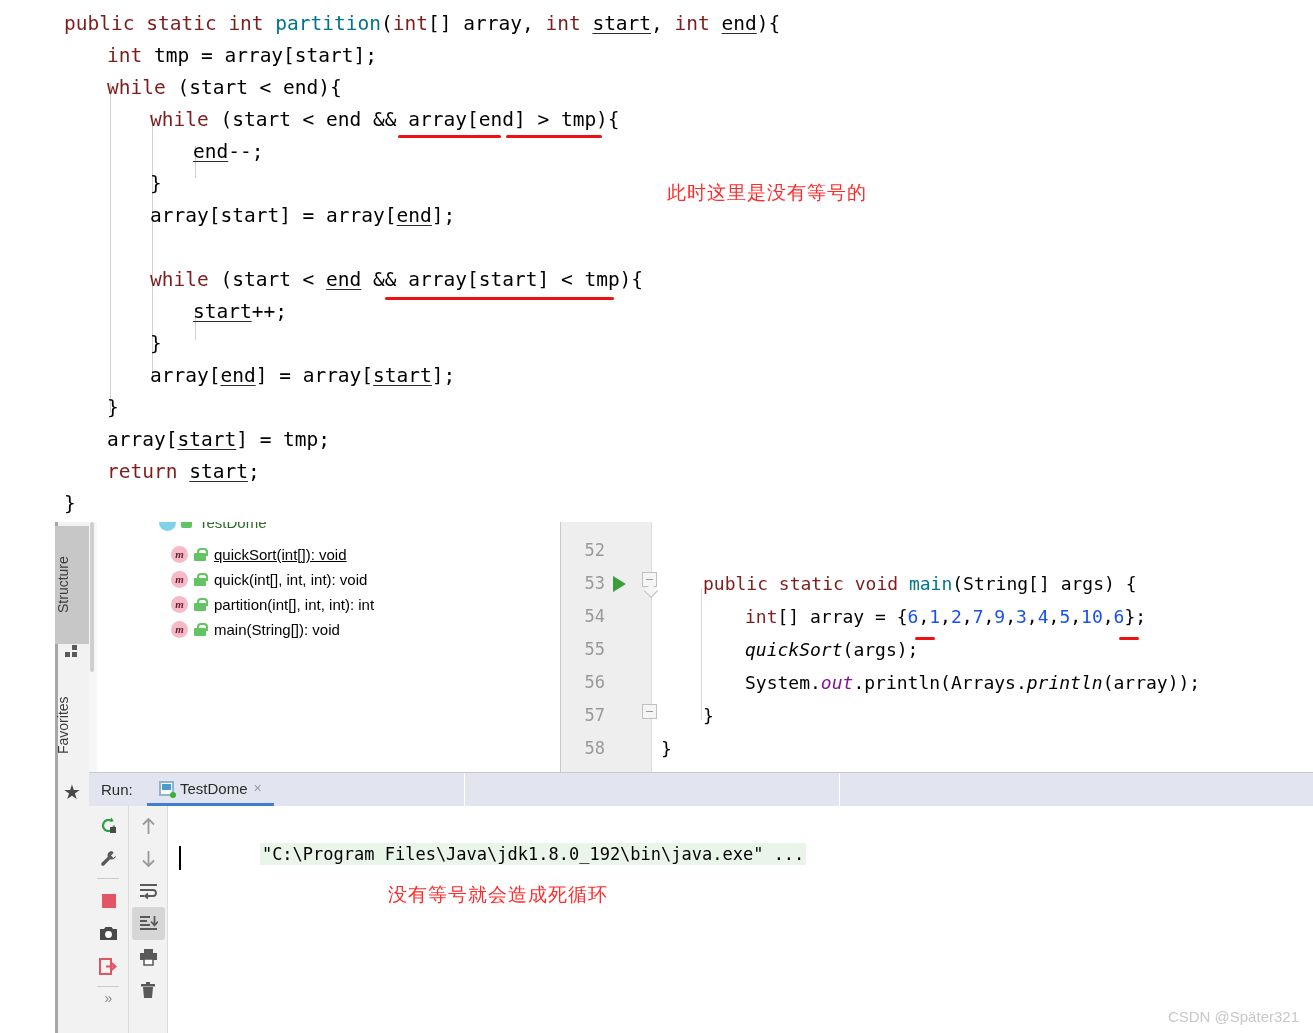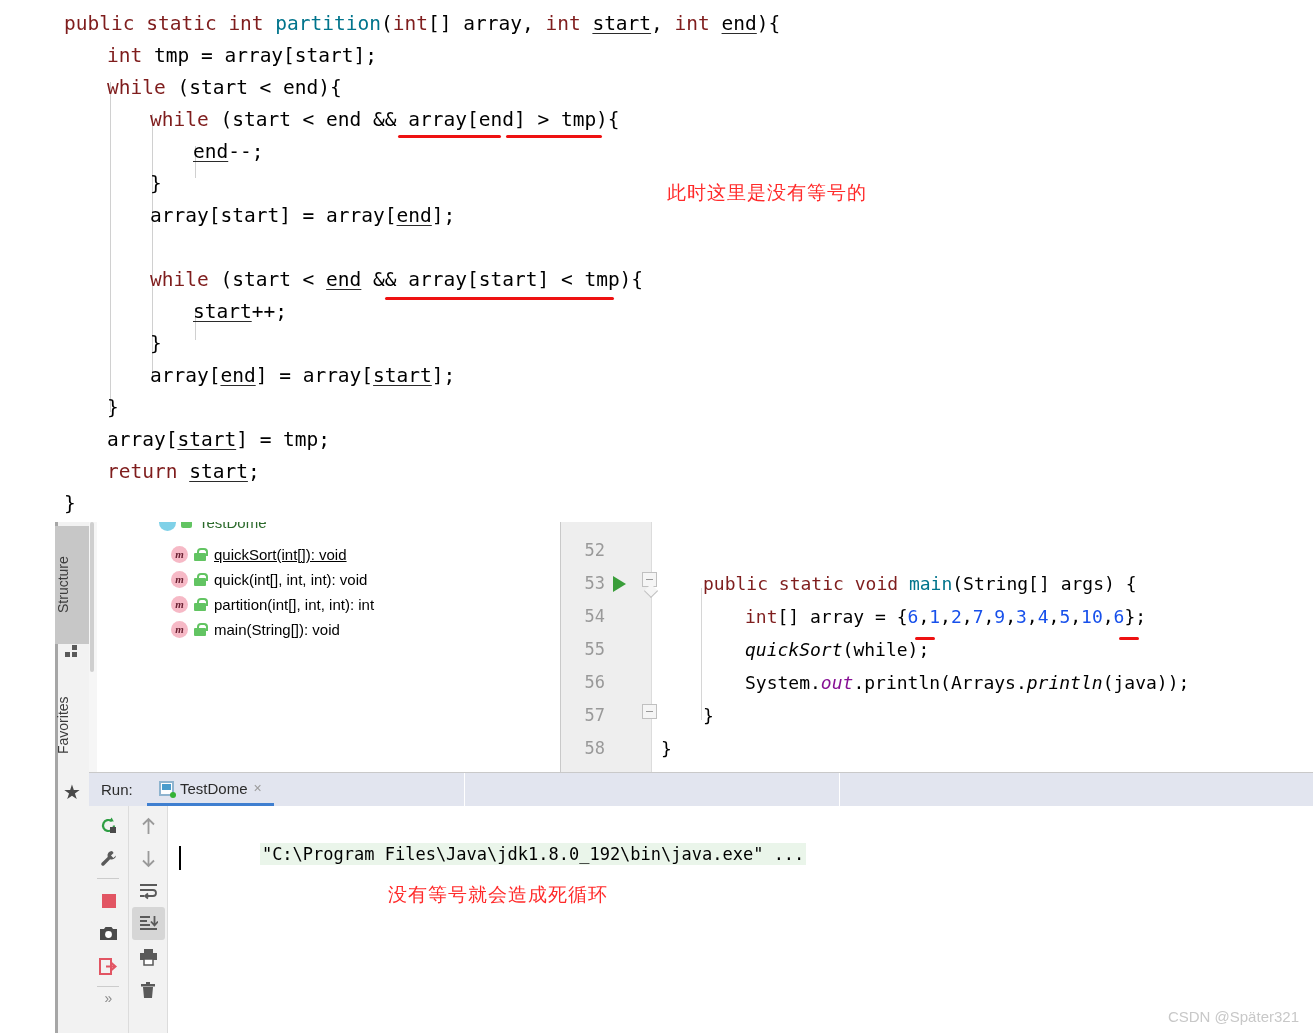--- a/index.html
+++ b/index.html
@@ -304,22 +304,22 @@
         </div>
       <div class="runtri" style="left:52px;top:54px;"></div>
       <div class="foldm start" style="left:81px;top:50px;"></div>
       <div class="foldm" style="left:81px;top:182px;"></div>
     </div>
     <div class="eguide" style="left:140px;top:66px;height:132px;"></div>
     <div id="editor-lines">
         <div class="ecode" style="left: 100px; top: 12px;"><span class=""></span></div>
         <div class="ecode" style="left: 142px; top: 45px;"><span class="kw">public </span><span class="kw">static </span><span class="kw">void </span><span class="meth">main</span><span class="">(String[] args) {</span></div>
         <div class="ecode" style="left: 184px; top: 78px;"><span class="kw">int</span><span class="">[] array = {</span><span class="num">6</span><span class="">,</span><span class="num">1</span><span class="">,</span><span class="num">2</span><span class="">,</span><span class="num">7</span><span class="">,</span><span class="num">9</span><span class="">,</span><span class="num">3</span><span class="">,</span><span class="num">4</span><span class="">,</span><span class="num">5</span><span class="">,</span><span class="num">10</span><span class="">,</span><span class="num">6</span><span class="">};</span></div>
-        <div class="ecode" style="left: 184px; top: 111px;"><span class="ital">quickSort</span><span class="">(while);</span></div>
-        <div class="ecode" style="left: 184px; top: 144px;"><span class="">System.</span><span class="ital" style="color:#871094;font-style:italic;">out</span><span class="">.println(Arrays.</span><span class="ital">println</span><span class="">(java));</span></div>
+        <div class="ecode" style="left: 184px; top: 111px;"><span class="ital">quickSort</span><span class="">(args);</span></div>
+        <div class="ecode" style="left: 184px; top: 144px;"><span class="">System.</span><span class="ital" style="color:#871094;font-style:italic;">out</span><span class="">.println(Arrays.</span><span class="ital">println</span><span class="">(array));</span></div>
         <div class="ecode" style="left: 142px; top: 177px;"><span class="">}</span></div>
         <div class="ecode" style="left: 100px; top: 210px;"><span class="">}</span></div>
       </div>
 
     <div class="redline" style="left:354px;top:115px;width:20px;"></div>
     <div class="redline" style="left:558px;top:115px;width:20px;"></div>
   </div>
 
   <div id="runwin">
     <div id="runtabbar">

